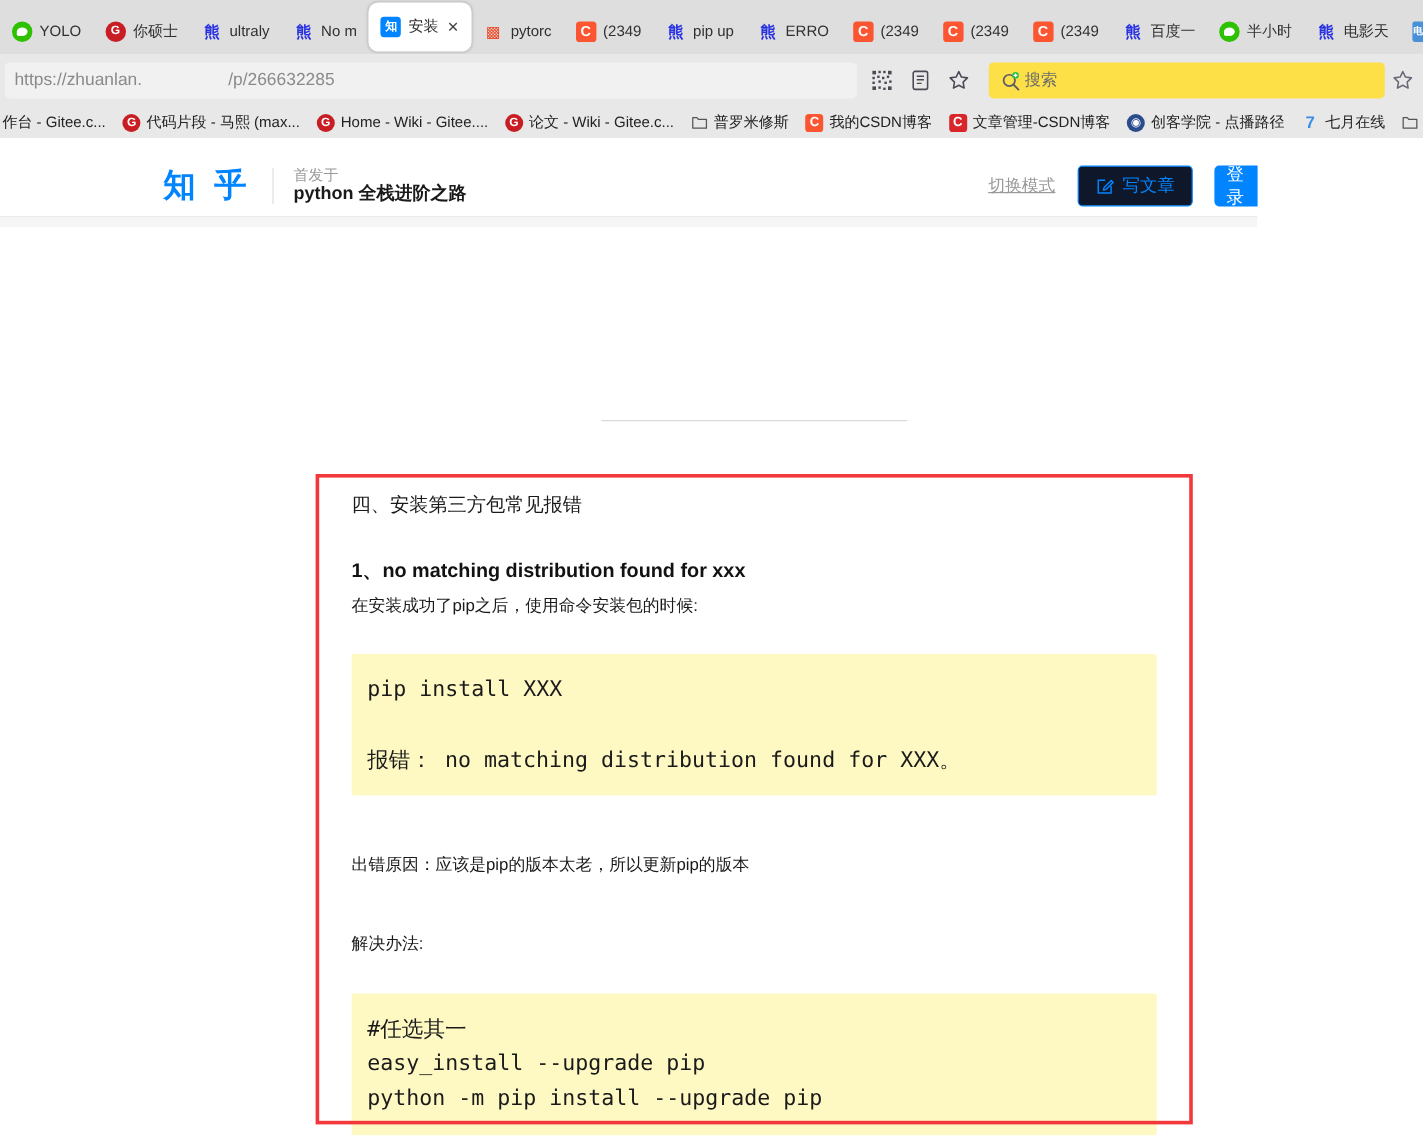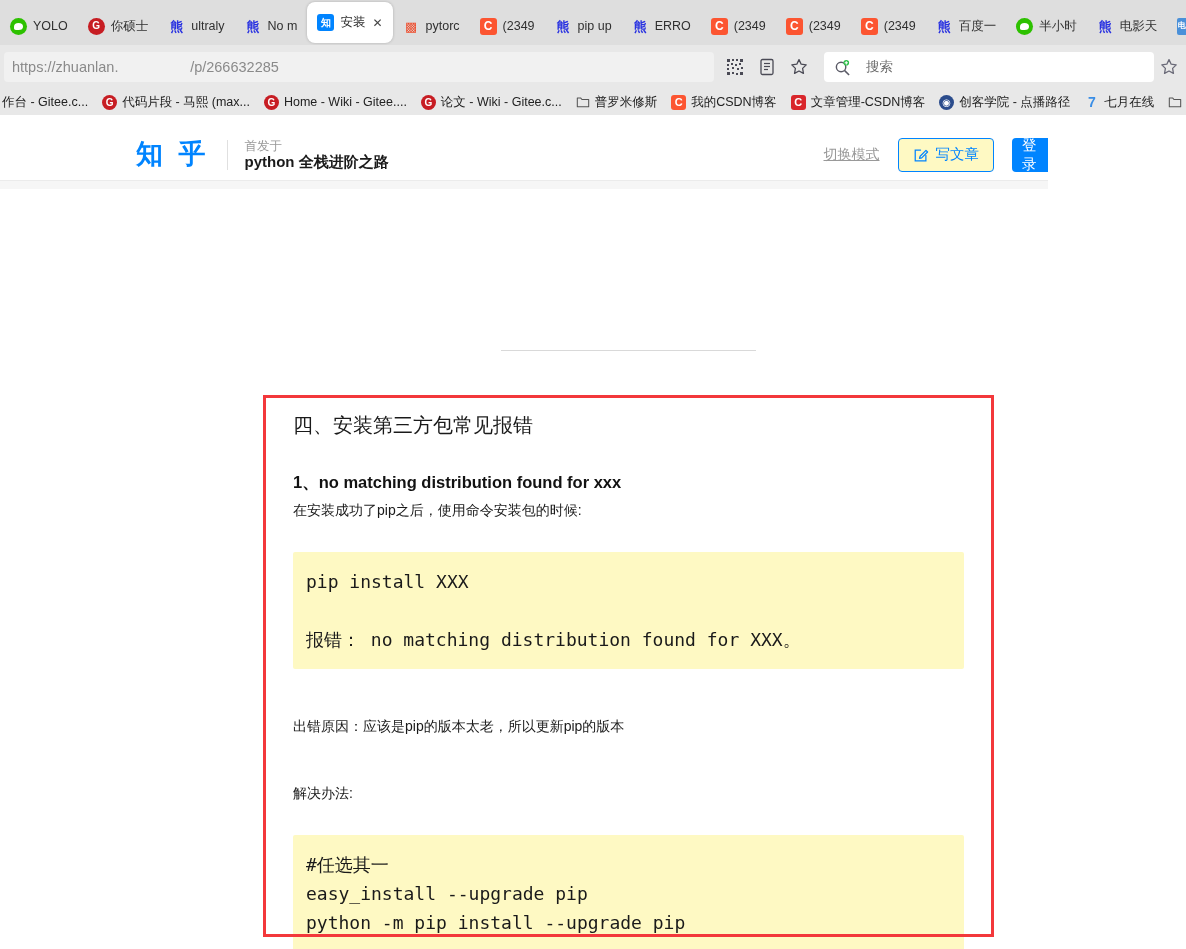--- a/index.html
+++ b/index.html
@@ -110,25 +110,25 @@
     display: flex;
     align-items: center;
     gap: 14px;
     padding: 0 10px 0 6px;
     flex: 0 0 auto;
   }
   .omni-icon { width: 18px; height: 18px; display: block; cursor: pointer; }
   #search-box {
     flex: 0 0 330px;
     height: 30px;
-    background: #ffffff;
+    background: #fde047;
     border-radius: 4px;
     display: flex;
     align-items: center;
-    gap: 15px;
+    gap: 3px;
     padding: 0 10px;
     font-size: 13.5px;
     color: #6b6b6b;
   }
   #right-star { flex: 0 0 auto; padding-right: 4px; }
 
   
   #bookmark-bar {
     height: 26px;
     background: #e8e8e8;
@@ -207,21 +207,21 @@
     margin-left: auto;
     display: flex;
     align-items: center;
     gap: 18px;
     flex: 0 0 auto;
   }
   #switch-mode { font-size: 14px; color: #999; cursor: pointer; text-decoration: underline; }
   #write-btn {
     border: 1px solid #0084ff;
     color: #0084ff;
-    background: #fef9c3;
+    background: #0f172a;
     border-radius: 4px;
     height: 34px;
     padding: 0 14px;
     display: flex;
     align-items: center;
     gap: 7px;
     font-size: 14.5px;
     cursor: pointer;
   }
   #login-btn {
@@ -266,21 +266,21 @@
     top: 266px;
     width: 731px;
     height: 542px;
     border: 3px solid #f3383b;
     pointer-events: none;
   }
 
   .article { font-size: 15.5px; color: #1a1a1a; line-height: 1.62; }
   .art-inner { padding: 0 30px; }
   .h-sec {
-    font-size: 20px;
+    font-size: 16px;
     color: #1a1a1a;
     margin: 0 0 28px 0;
   }
   .h-sub {
     font-size: 16.5px;
     font-weight: bold;
     color: #121212;
     margin: 0 0 3px 0;
   }
   .p-line { margin: 0 0 16px 0; font-size: 14px; }

